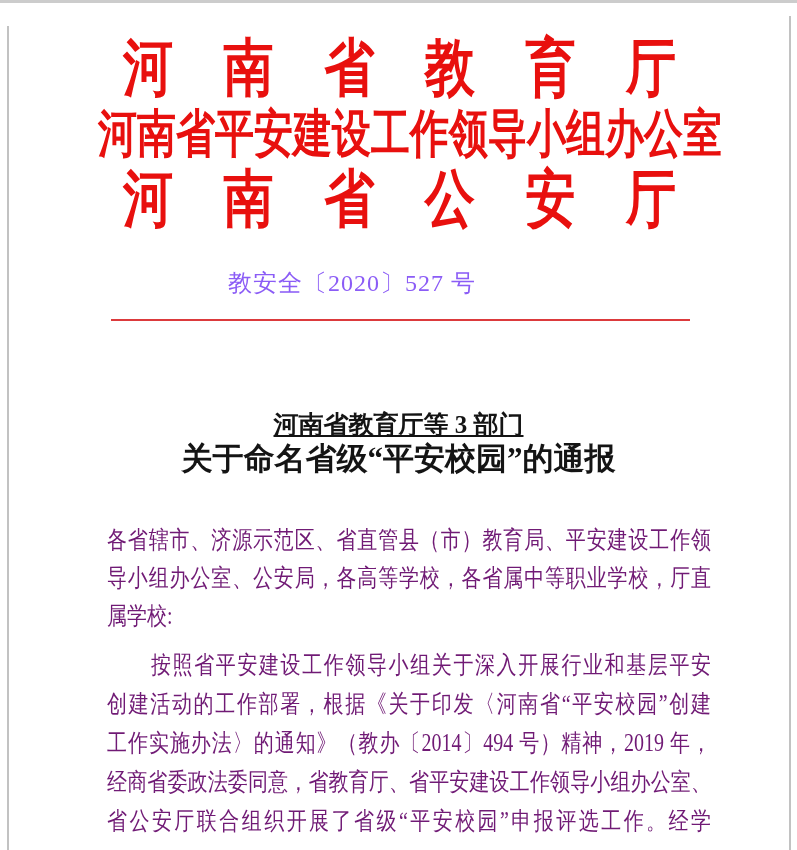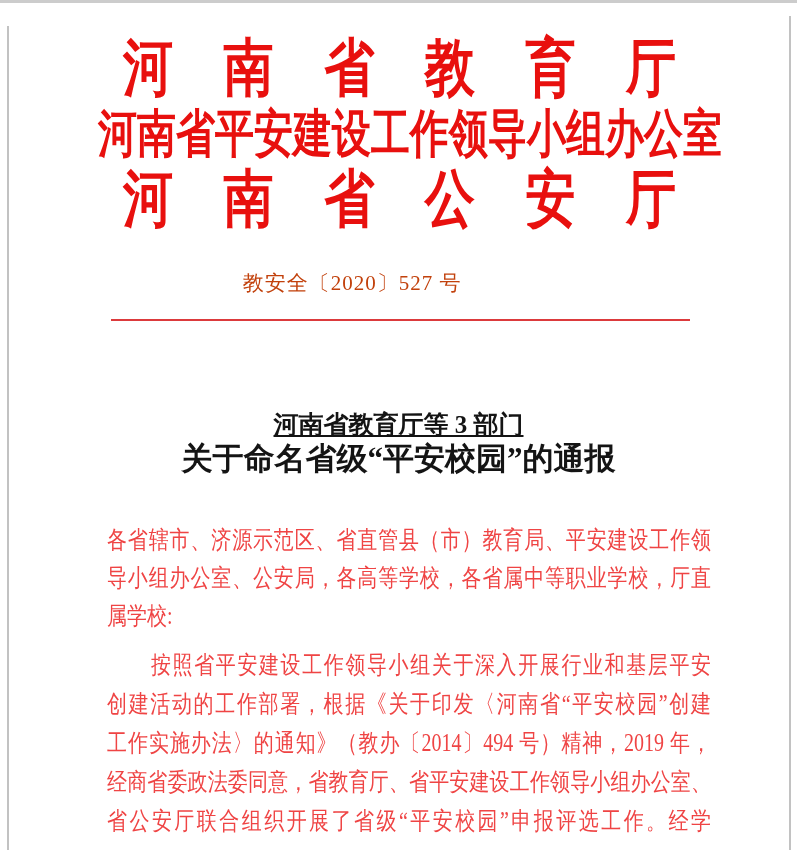--- a/index.html
+++ b/index.html
@@ -26,38 +26,38 @@
   .hl span { display: block; }
   .hl1 { left: 123px; top: 34px; width: 553px; height: 68px; font-size: 50px; }
   .hl1 span { transform: scaleY(1.25); }
   .hl2 { left: 98px; top: 104px; width: 600px; height: 60px; font-size: 39px; }
   .hl2 span { transform: scaleY(1.32); }
   .hl3 { left: 123px; top: 168px; width: 553px; height: 62px; font-size: 50px; }
   .hl3 span { transform: scaleY(1.25); }
 
   .doc-number {
     position: absolute; left: 0; top: 268px; width: 704px;
-    text-align: center; font-size: 21px; line-height: 30px; color: #c2410c;
+    text-align: center; font-size: 24px; line-height: 30px; color: #8b5cf6;
     letter-spacing: 1px;
   }
   .red-divider {
     position: absolute; left: 111px; top: 319px; width: 579px; height: 2px;
     background: #dc3a3c;
   }
 
   .title {
     position: absolute; left: 0; width: 797px; text-align: center;
     font-weight: 700; color: #141414; white-space: nowrap;
   }
   .t1 { top: 404px; font-size: 25px; line-height: 42px; text-decoration: underline; }
   .t2 { top: 436px; font-size: 31px; line-height: 46px; }
 
   .body-text {
     position: absolute; left: 107px; top: 520px; width: 604px;
-    color: #ef4444; font-size: 20px;
+    color: #701a75; font-size: 20px;
   }
   .body-line {
     text-align: justify; text-align-last: justify;
     line-height: 38px; transform: scaleY(1.22);
   }
   .para2 { margin-top: 12px; }
   .para2 .body-line { line-height: 39px; }
   .body-line.short { text-align-last: left; }
   .body-line.indent { text-indent: 2.2em; }
 </style>

